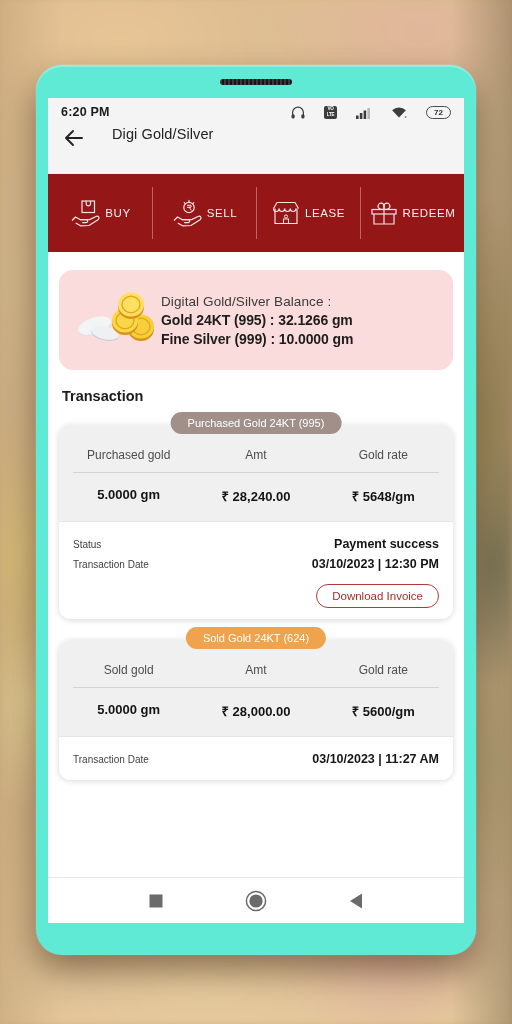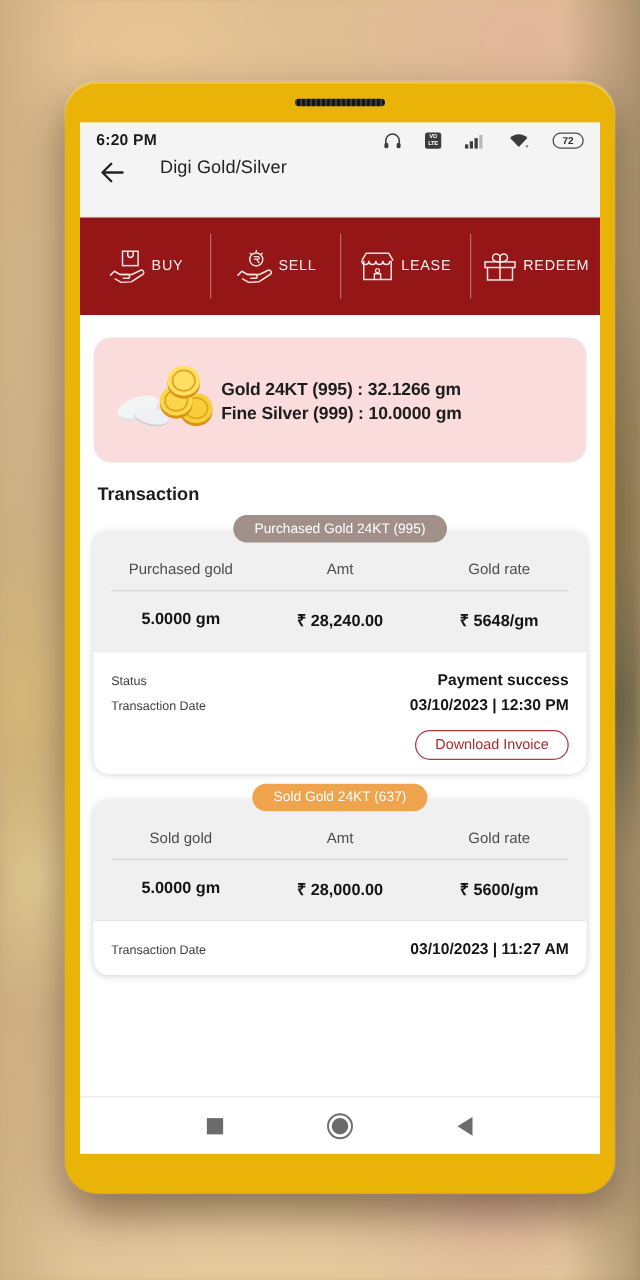--- a/index.html
+++ b/index.html
@@ -34,23 +34,23 @@
   #backdrop-dark {
     position: absolute; inset: 0;
     background:
       linear-gradient(90deg, rgba(150,125,80,.22) 0%, rgba(0,0,0,0) 12%,
                       rgba(0,0,0,0) 88%, rgba(80,70,45,.35) 100%);
   }
 
   
   #phone {
     position: absolute;
-    left: 52px; top: 65px;
+    left: 36px; top: 65px;
     width: 440px; height: 890px;
-    background: #eab308;
+    background: #5eead4;
     border-radius: 26px;
     box-shadow: 0 16px 34px rgba(60,40,20,.55),
                 0 2px 0 rgba(255,255,255,.28) inset,
                 0 0 0 1px rgba(255,255,255,.18);
   }
   #speaker-grille {
     position: absolute;
     left: 50%; transform: translateX(-50%);
     top: 14px; width: 72px; height: 6px;
     border-radius: 3px;
@@ -324,20 +324,21 @@
             <ellipse cx="68" cy="39.5" rx="9" ry="8.2" fill="none" stroke="#e2a81c" stroke-width="1.4"></ellipse>
             <ellipse cx="52" cy="36" rx="13" ry="12" fill="#d99318"></ellipse>
             <ellipse cx="52" cy="33.5" rx="13" ry="12" fill="#fad74a"></ellipse>
             <ellipse cx="52" cy="33.5" rx="9" ry="8.2" fill="none" stroke="#e2a81c" stroke-width="1.4"></ellipse>
             <ellipse cx="58" cy="20" rx="13" ry="12" fill="#d99318"></ellipse>
             <ellipse cx="58" cy="17.5" rx="13" ry="12" fill="#ffe062"></ellipse>
             <ellipse cx="58" cy="17.5" rx="9" ry="8.2" fill="none" stroke="#e2a81c" stroke-width="1.4"></ellipse>
           </svg>
         </span>
         <div id="balance-lines">
+          <div id="balance-title">Digital Gold/Silver Balance :</div>
           <div class="balance-val">Gold 24KT (995) : 32.1266 gm</div>
           <div class="balance-val">Fine Silver (999) : 10.0000 gm</div>
         </div>
       </div>
 
       <div id="section-title">Transaction</div>
 
       <div class="txn-card">
         <div class="badge badge-purchased">Purchased Gold 24KT (995)</div>
         <div class="txn-table">
@@ -362,21 +363,21 @@
             <span class="detail-key">Transaction Date</span>
             <span class="detail-val">03/10/2023 | 12:30 PM</span>
           </div>
           <div class="invoice-wrap">
             <button id="download-invoice">Download Invoice</button>
           </div>
         </div>
       </div>
 
       <div class="txn-card">
-        <div class="badge badge-sold">Sold Gold 24KT (637)</div>
+        <div class="badge badge-sold">Sold Gold 24KT (624)</div>
         <div class="txn-table">
           <div class="txn-row">
             <div class="th">Sold gold</div>
             <div class="th">Amt</div>
             <div class="th">Gold rate</div>
           </div>
           <div class="th-divider"></div>
           <div class="txn-row">
             <div class="td">5.0000 gm</div>
             <div class="td">₹ 28,000.00</div>

